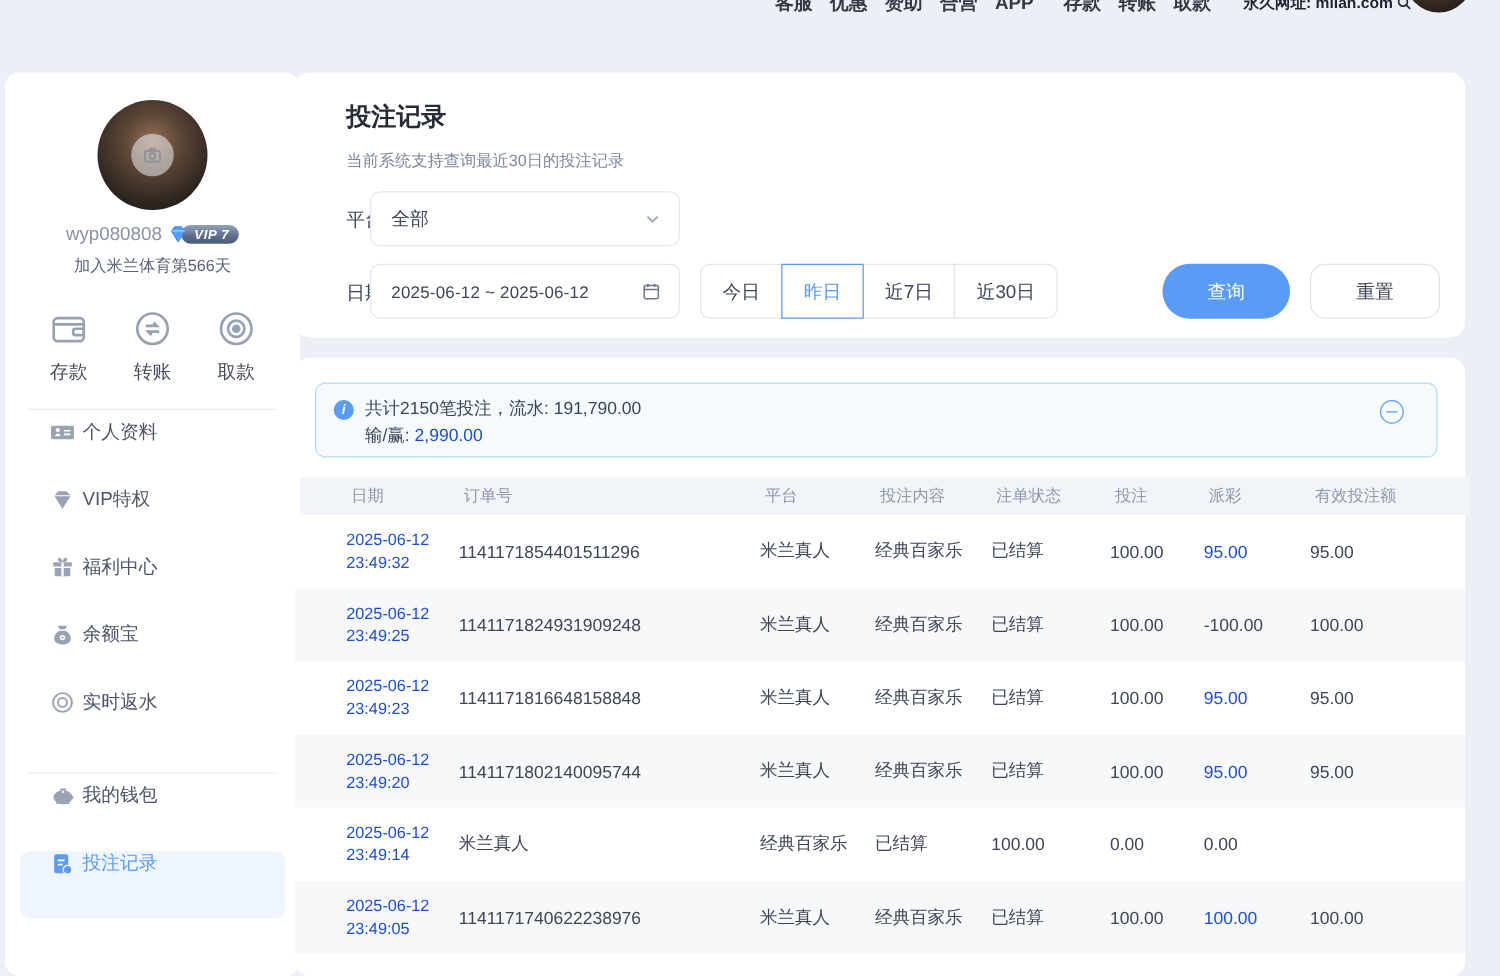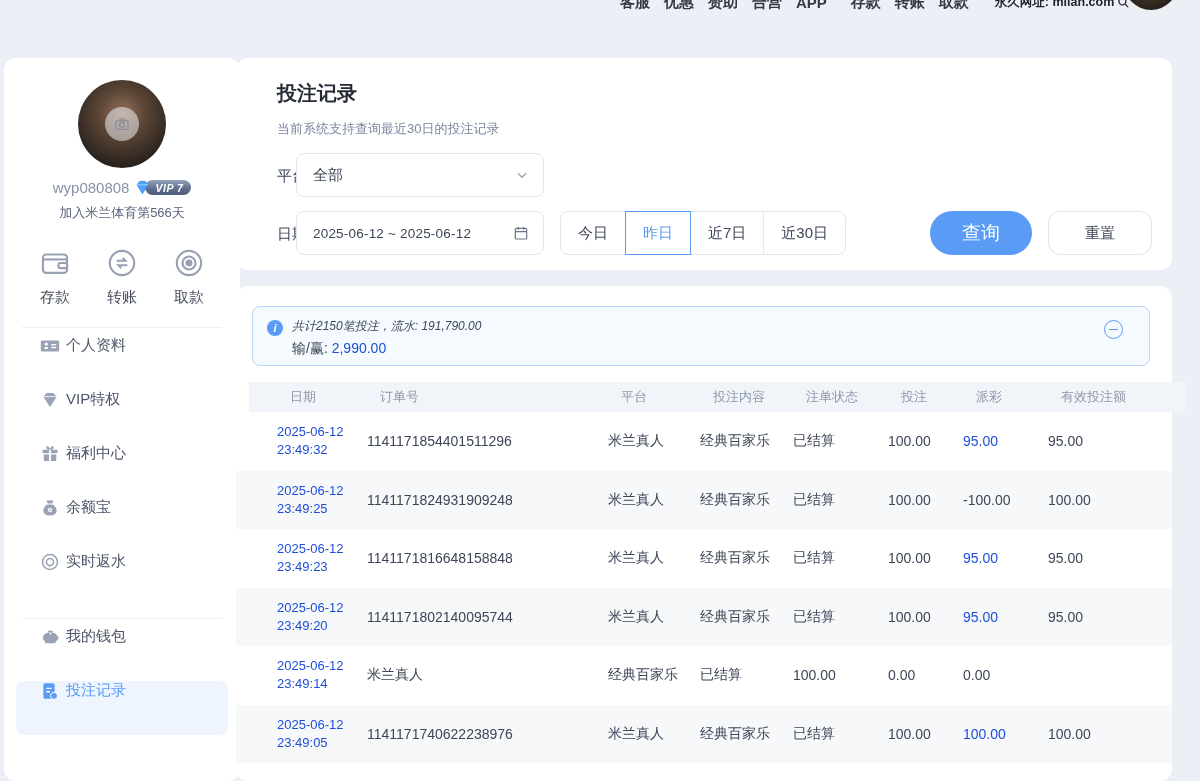--- a/index.html
+++ b/index.html
@@ -53,41 +53,41 @@
   .select-value { font-size:15px; color:#3d4657; }
   .date-value { font-size:13.5px; color:#3d4657; letter-spacing:0.2px; }
   .seg-group { position:absolute; left:324px; top:153px; display:flex; }
   .seg-btn { height:44px; padding:0 17px; background:#fff; border:1px solid #e3e6ee; margin-left:-1px;
     font-size:15px; color:#3d4657; display:flex; align-items:center; cursor:pointer;
     font-family:"Liberation Sans","DejaVu Sans",sans-serif; }
   .seg-btn:first-child { border-radius:8px 0 0 8px; margin-left:0; }
   .seg-btn:last-child { border-radius:0 8px 8px 0; }
   .seg-btn.active { border:1px solid #5a9bf6; color:#5a9bf6; z-index:2; }
   .btn-search { position:absolute; left:694px; top:153px; width:102px; height:44px; background:#5a9bf6;
-    border:none; border-radius:22px; color:#fff; font-size:19px; cursor:pointer;
+    border:none; border-radius:22px; color:#fff; font-size:15px; cursor:pointer;
     font-family:"Liberation Sans","DejaVu Sans",sans-serif; }
   .btn-reset { position:absolute; left:812px; top:153px; width:104px; height:44px; background:#fff;
     border:1px solid #dfe3ea; border-radius:12px; color:#3d4657; font-size:15px; cursor:pointer;
     font-family:"Liberation Sans","DejaVu Sans",sans-serif; }
   
   .results-panel { left:236px; top:286px; width:936px; height:495px; }
   .summary-banner { position:absolute; left:16px; top:20px; width:898px; height:60px; background:#f5faff;
     border:1px solid #b9d7f8; border-radius:8px; }
   .info-icon { position:absolute; left:14px; top:13px; width:16px; height:16px; border-radius:50%;
     background:#5a9bf6; color:#fff; font-size:11px; font-weight:700; font-style:italic;
     display:flex; align-items:center; justify-content:center; }
-  .sum-line1 { position:absolute; left:39px; top:11px; font-size:12px; color:#3d4657;font-style:italic; }
+  .sum-line1 { position:absolute; left:39px; top:11px; font-size:14px; color:#3d4657; }
   .sum-line2 { position:absolute; left:39px; top:33px; font-size:14px; color:#3d4657; }
   .red-text { color:#1d4ed8; }
   .collapse-icon { position:absolute; right:26px; top:13px; width:19px; height:19px; border-radius:50%;
     border:1.5px solid #5a9bf6; cursor:pointer; }
   .collapse-icon::after { content:""; position:absolute; left:4px; right:4px; top:50%; margin-top:-0.75px; height:1.5px; background:#5a9bf6; }
   .grid-row { display:grid; grid-template-columns:90px 241px 92px 93px 95px 75px 85px 1fr;
     padding-left:41px; align-items:center; }
-  .thead { position:absolute; left:13px; top:96px; width:100%; height:30px; background:#f1f5fa; }
+  .thead { position:absolute; left:4px; top:96px; width:100%; height:30px; background:#f1f5fa; }
   .th { font-size:13px; color:#8e97ab; }
   .tbody { position:absolute; left:0; top:126px; width:100%; }
   .tr { height:58.5px; font-size:14px; color:#3d4657; }
   .tr.alt { background:#f7f8fa; }
   .td-date { font-size:13px; color:#1d4ed8; line-height:1.4; }
   
   .icon { display:inline-flex; }
   svg { display:block; }
 </style>
 </head>

